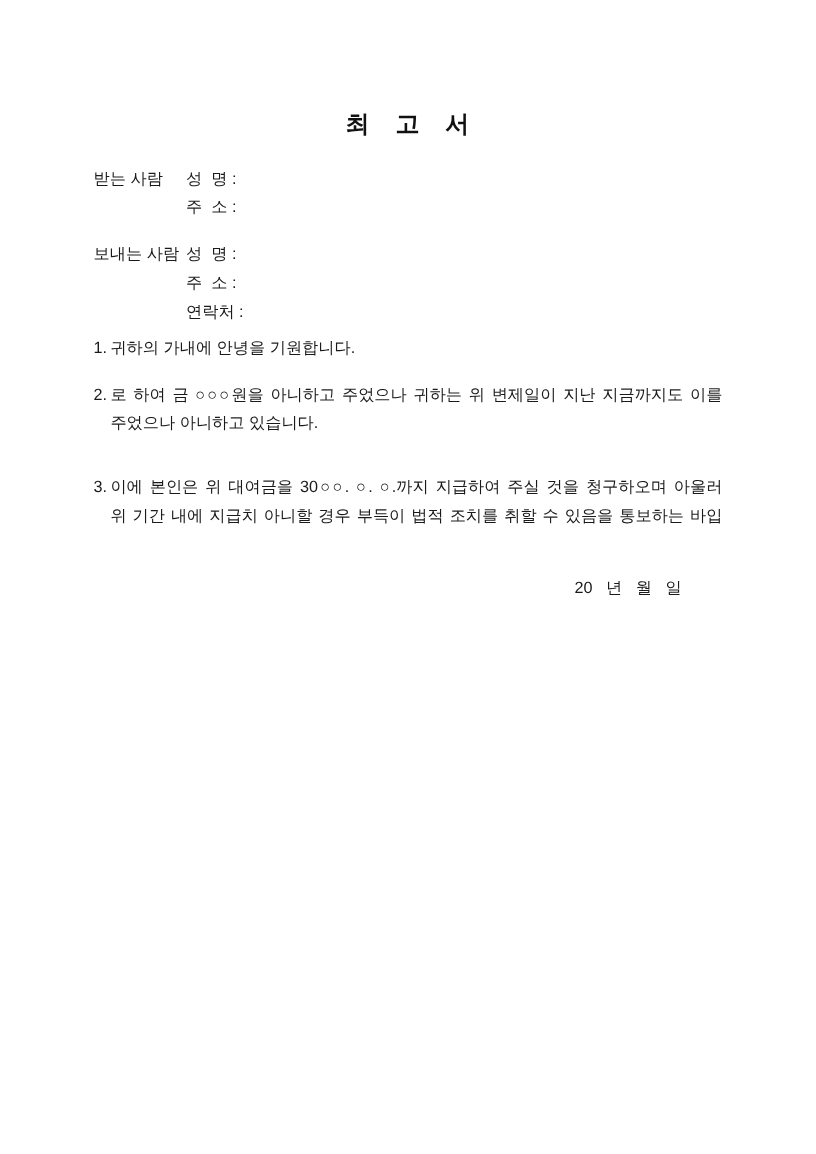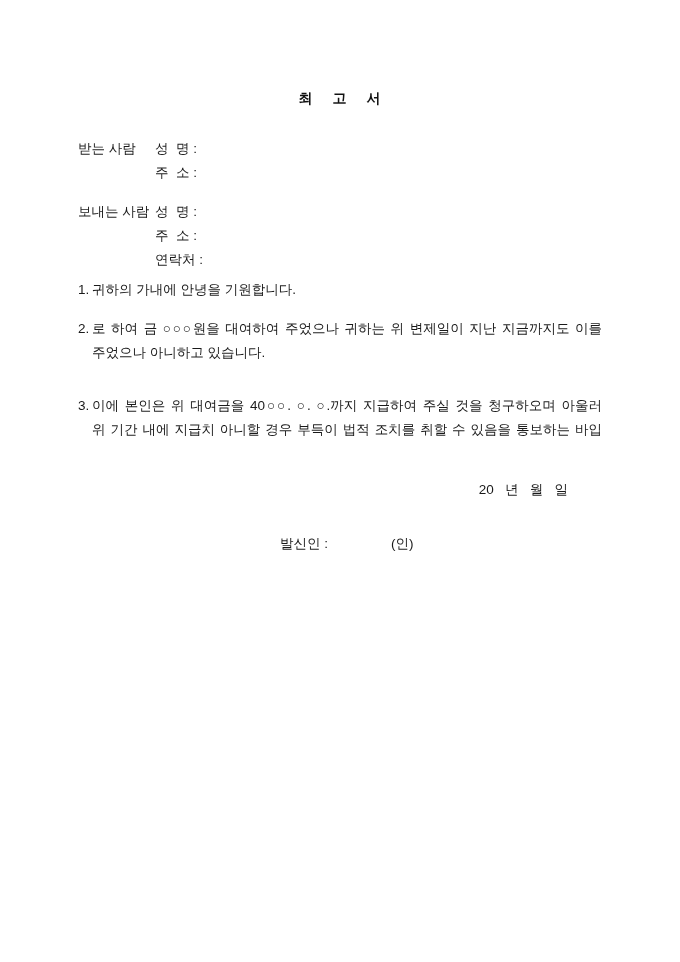--- a/index.html
+++ b/index.html
@@ -17,21 +17,21 @@
     font-size: 13.5px;
     overflow: hidden;
   }
   .doc-title {
     position: absolute;
     top: 90px;
     left: 78px;
     width: 524px;
     margin: 0;
     text-align: center;
-    font-size: 14px;
+    font-size: 20px;
     font-weight: bold;
     letter-spacing: 1px;
     word-spacing: 14px;
     white-space: pre;
     color: #111111;
   }
   .party-block {
     position: absolute;
     left: 78px;
     display: grid;
@@ -106,29 +106,26 @@
     <span class="field-label">연락처 :</span>
   </div>
 
   <div class="para para-1">
     <span class="num">1.</span>
     <div class="line">귀하의 가내에 안녕을 기원합니다.</div>
   </div>
 
   <div class="para para-2">
     <span class="num">2.</span>
-    <div class="line just">로 하여 금 ○○○원을 대여하여 주었으나 귀하는 위 변제일이 지난 지금까지도 이를</div>
+    <div class="line just">로 하여 금 ○○○원을 아니하고 주었으나 귀하는 위 변제일이 지난 지금까지도 이를</div>
     <div class="line">주었으나 아니하고 있습니다.</div>
   </div>
 
   <div class="para para-3">
     <span class="num">3.</span>
-    <div class="line just">이에 본인은 위 대여금을 40○○. ○. ○.까지 지급하여 주실 것을 청구하오며 아울러</div>
+    <div class="line just">이에 본인은 위 대여금을 30○○. ○. ○.까지 지급하여 주실 것을 청구하오며 아울러</div>
     <div class="line just">위 기간 내에 지급치 아니할 경우 부득이 법적 조치를 취할 수 있음을 통보하는 바입</div>
   </div>
 
   <div class="date-line">20   년   월   일</div>
 
-  <div class="signature-line">
-    <span class="sender-label">발신인 :</span><span class="seal">(인)</span>
-  </div>
 
 </div>
 
 </body></html>

